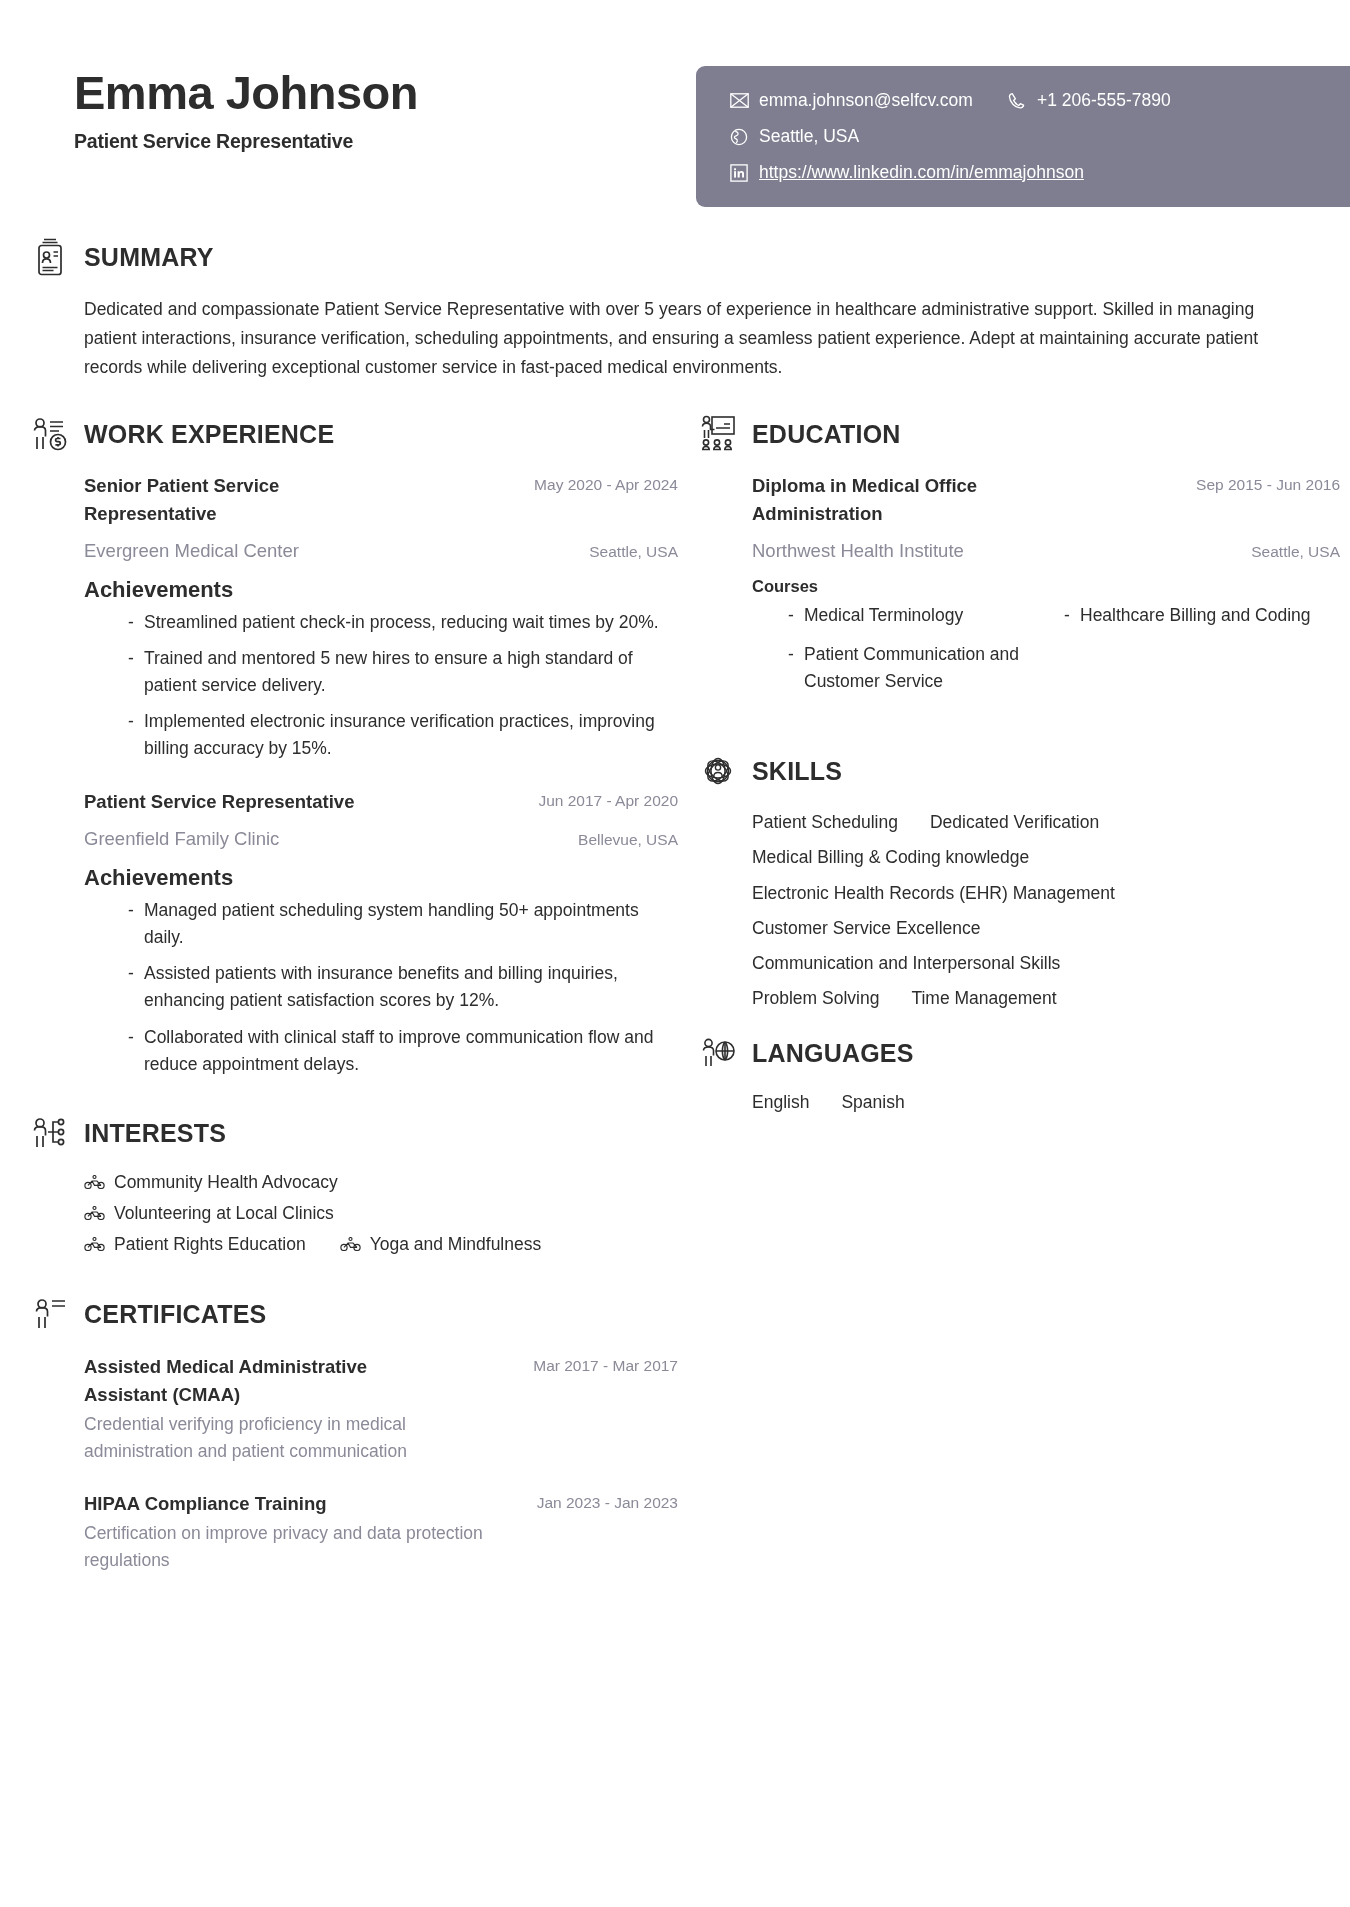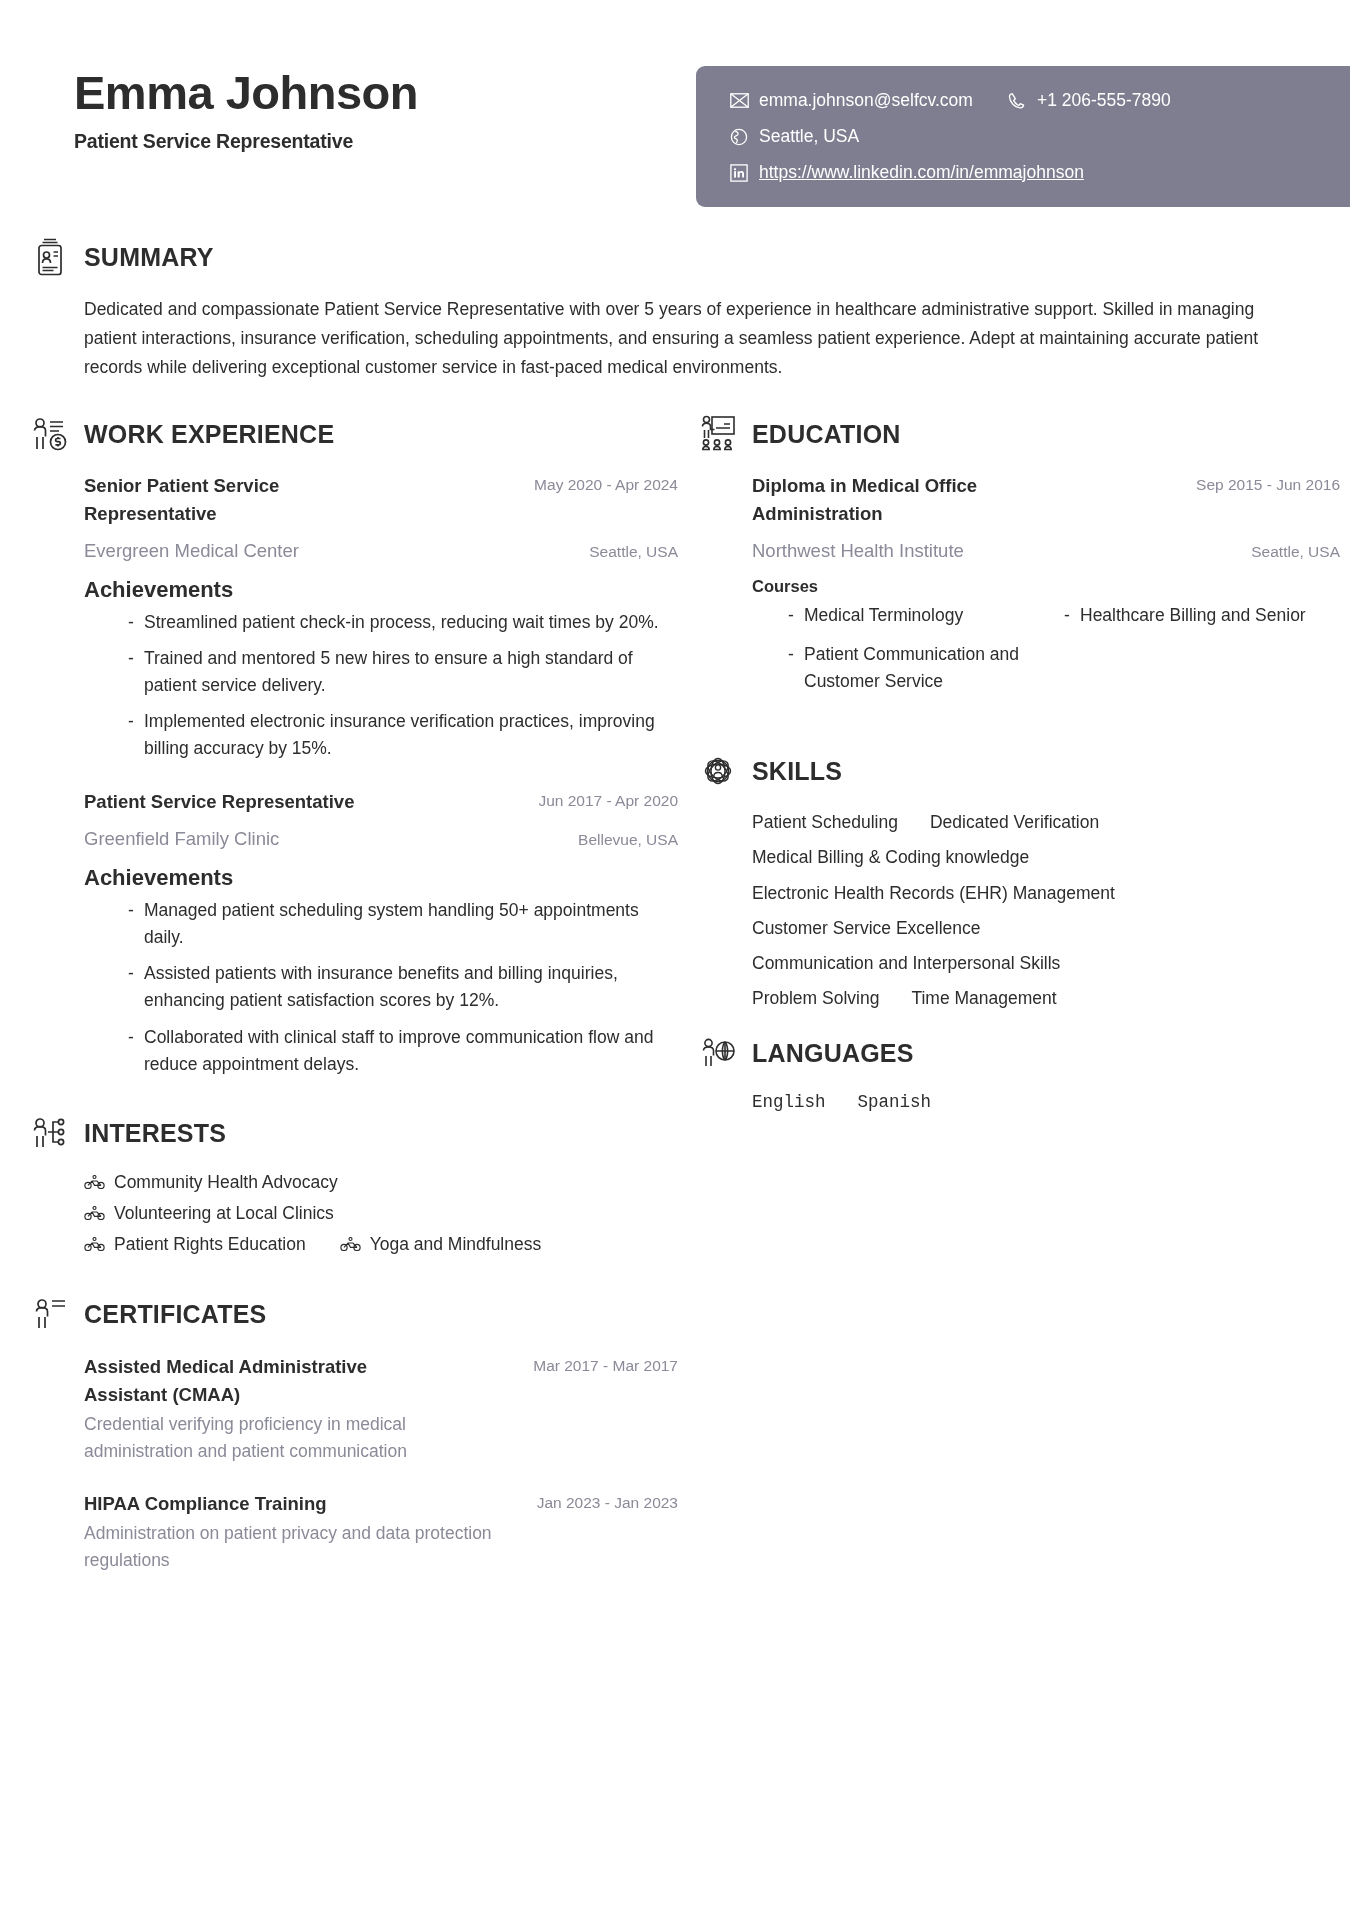--- a/index.html
+++ b/index.html
@@ -217,21 +217,21 @@
     margin-bottom: 9px;
   }
   .skill {
     font-size: 17.5px;
     color: #2d2d2d;
     margin-right: 32px;
     line-height: 1.5;
   }
 
   
-  .lang-row { display: flex; font-family: Liberation Mono, monospace; }
+  .lang-row { display: flex; }
   .lang {
     font-size: 17.5px;
     color: #2d2d2d;
     margin-right: 32px;
   }
 
   
   .interest-row {
     display: flex;
     flex-wrap: wrap;
@@ -488,21 +488,21 @@
               <div class="entry-title" style="max-width:300px;">Assisted Medical Administrative Assistant (CMAA)</div>
               <div class="entry-date">Mar 2017 - Mar 2017</div>
             </div>
             <div class="cert-desc">Credential verifying proficiency in medical administration and patient communication</div>
           </div>
           <div class="cert">
             <div class="entry-top">
               <div class="entry-title" style="max-width:380px;">HIPAA Compliance Training</div>
               <div class="entry-date">Jan 2023 - Jan 2023</div>
             </div>
-            <div class="cert-desc">Administration on patient privacy and data protection regulations</div>
+            <div class="cert-desc">Certification on improve privacy and data protection regulations</div>
           </div>
         </div>
       </div>
 
     </div>
 
     <div class="col-right">
 
       <div class="section">
         <div class="sec-head">
@@ -529,21 +529,21 @@
               <div class="entry-title" style="max-width:300px;">Diploma in Medical Office Administration</div>
               <div class="entry-date">Sep 2015 - Jun 2016</div>
             </div>
             <div class="entry-sub">
               <div class="entry-org">Northwest Health Institute</div>
               <div class="entry-loc">Seattle, USA</div>
             </div>
             <div class="courses-label">Courses</div>
             <div class="courses-grid">
               <div class="course">Medical Terminology</div>
-              <div class="course">Healthcare Billing and Senior</div>
+              <div class="course">Healthcare Billing and Coding</div>
               <div class="course">Patient Communication and Customer Service</div>
             </div>
           </div>
         </div>
       </div>
 
       <div class="section" style="margin-top:42px;">
         <div class="sec-head">
           <span class="sec-icon">
             <svg width="34" height="34" viewBox="0 0 34 34" fill="none" stroke="#2d2d2d" stroke-width="1.4">

